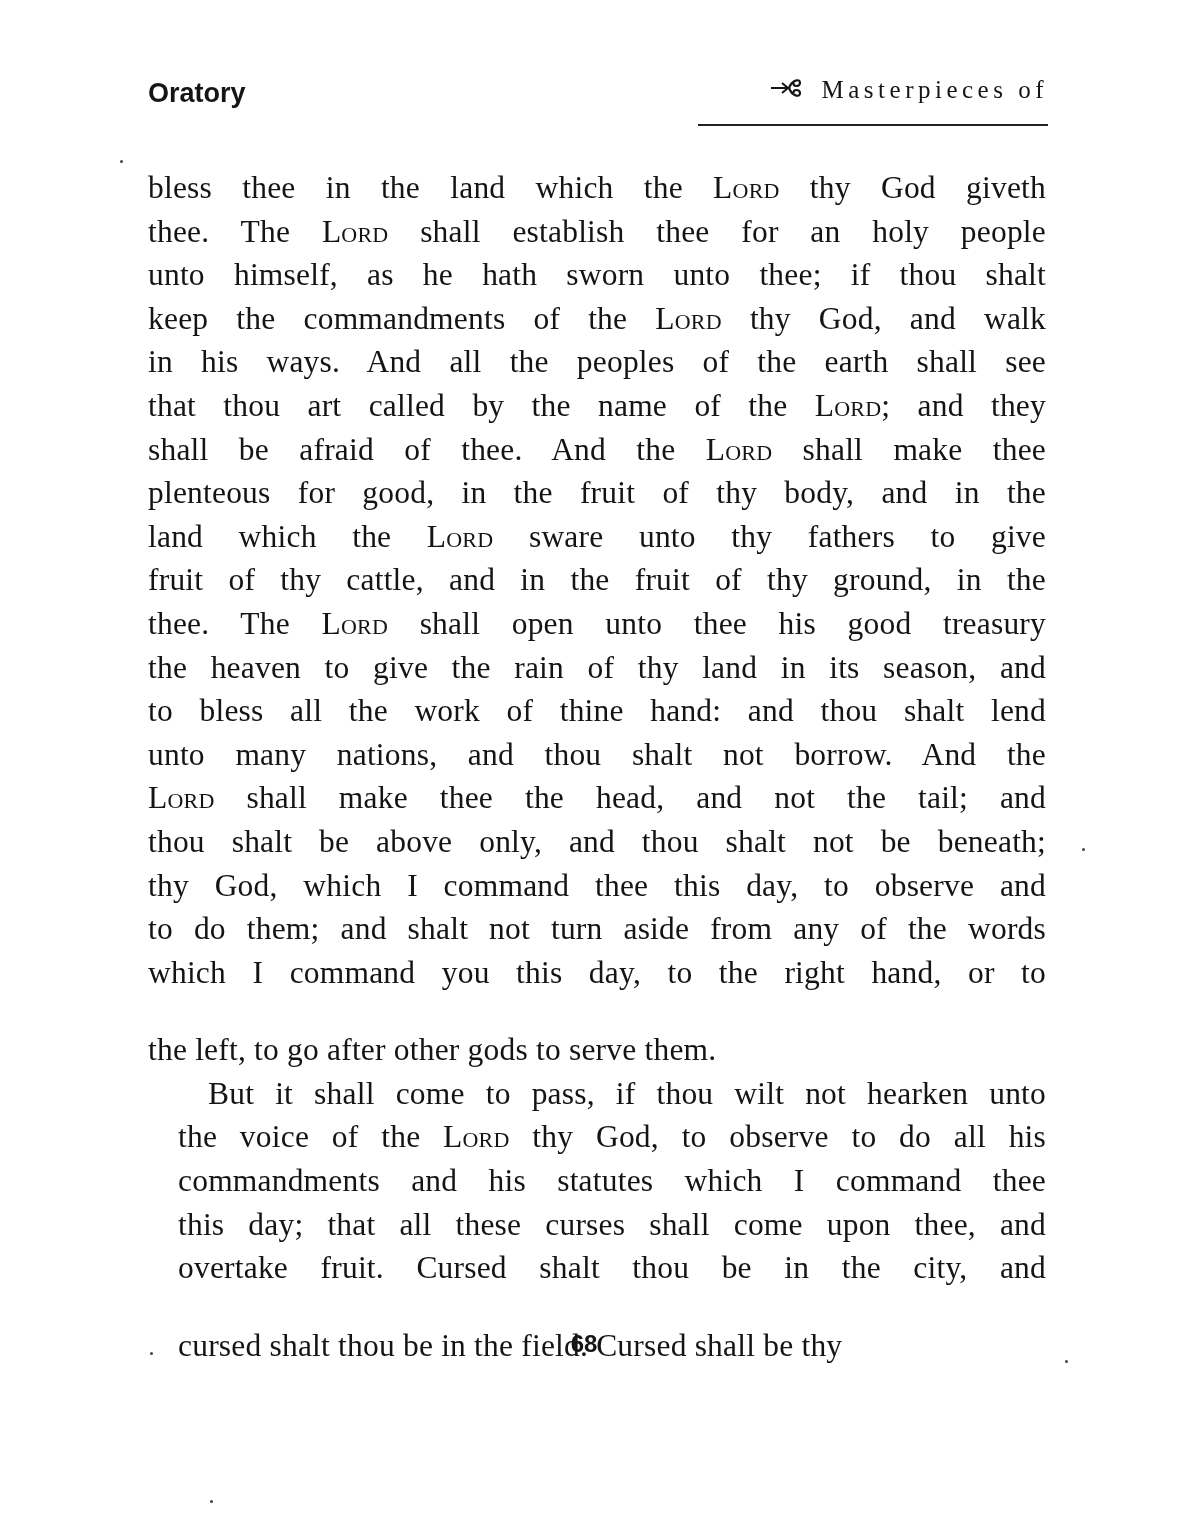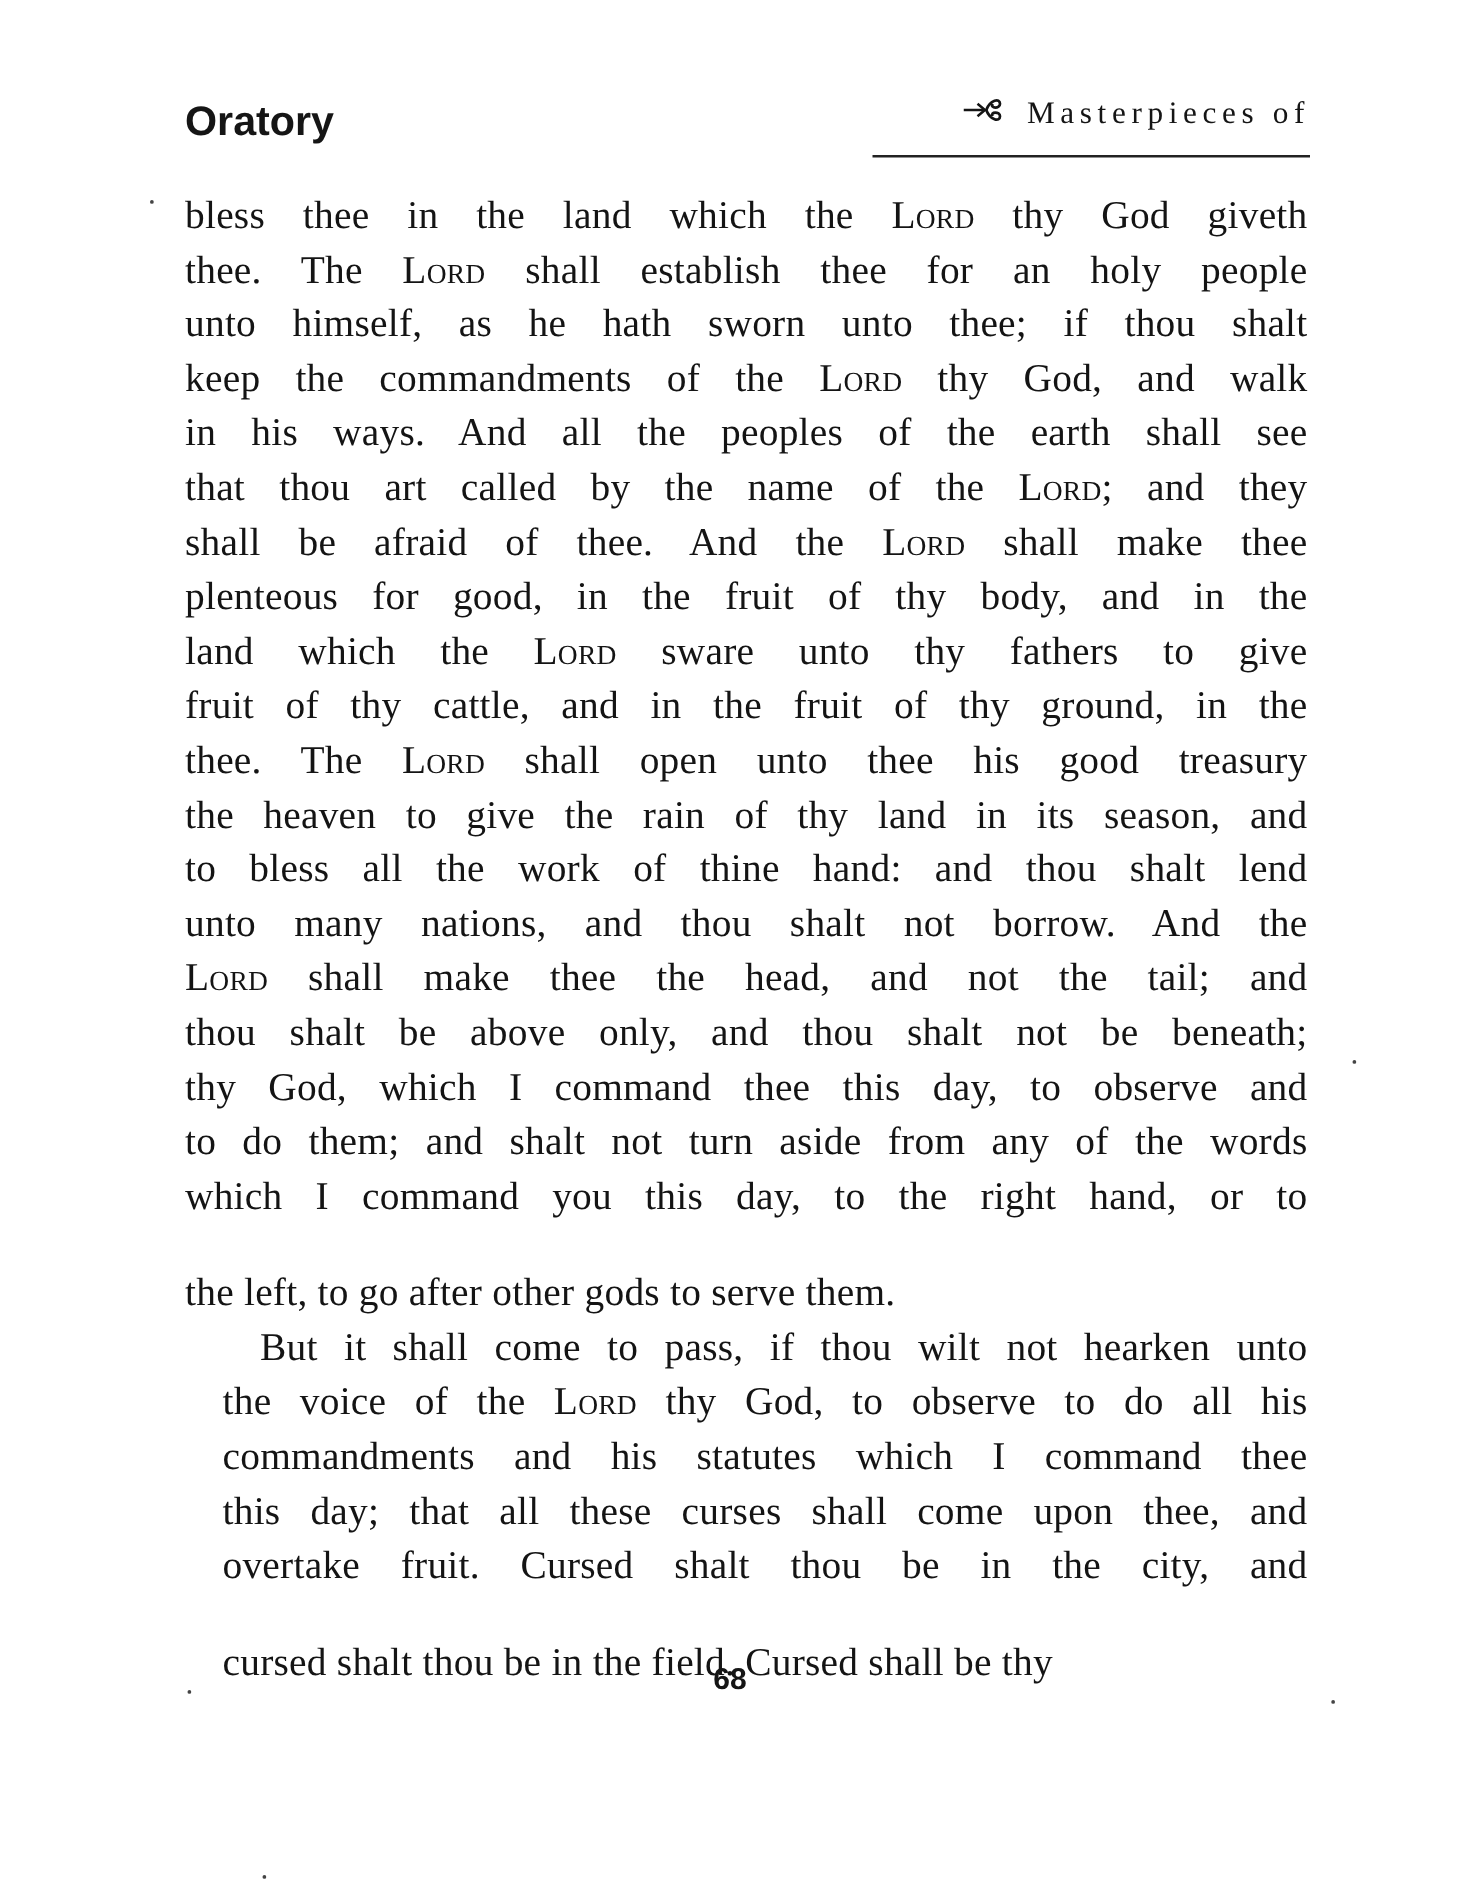--- a/index.html
+++ b/index.html
@@ -27,21 +27,21 @@
       top: 72px;
       width: 900px;
       height: 60px;
     }
     .head-left {
       position: absolute;
       left: 0;
       top: 6px;
       font-family: "Liberation Sans", "DejaVu Sans", sans-serif;
       font-weight: bold;
-      font-size: 33px;
+      font-size: 27px;
       letter-spacing: 0px;
       color: #151515;
     }
     .head-right {
       position: absolute;
       right: 0;
       top: 0;
       display: flex;
       align-items: baseline;
       font-size: 25px;
@@ -63,21 +63,21 @@
       position: absolute;
       right: 0;
       top: 52px;
       width: 350px;
       height: 2px;
       background: #222222;
     }
     .body-text {
       position: absolute;
       left: 148px;
-      top: 150px;
+      top: 166px;
       width: 898px;
       font-size: 31.5px;
       line-height: 43.6px;
       text-align: justify;
       color: #141414;
       letter-spacing: 0.2px;
     }
     .para {
       margin: 0;
     }

